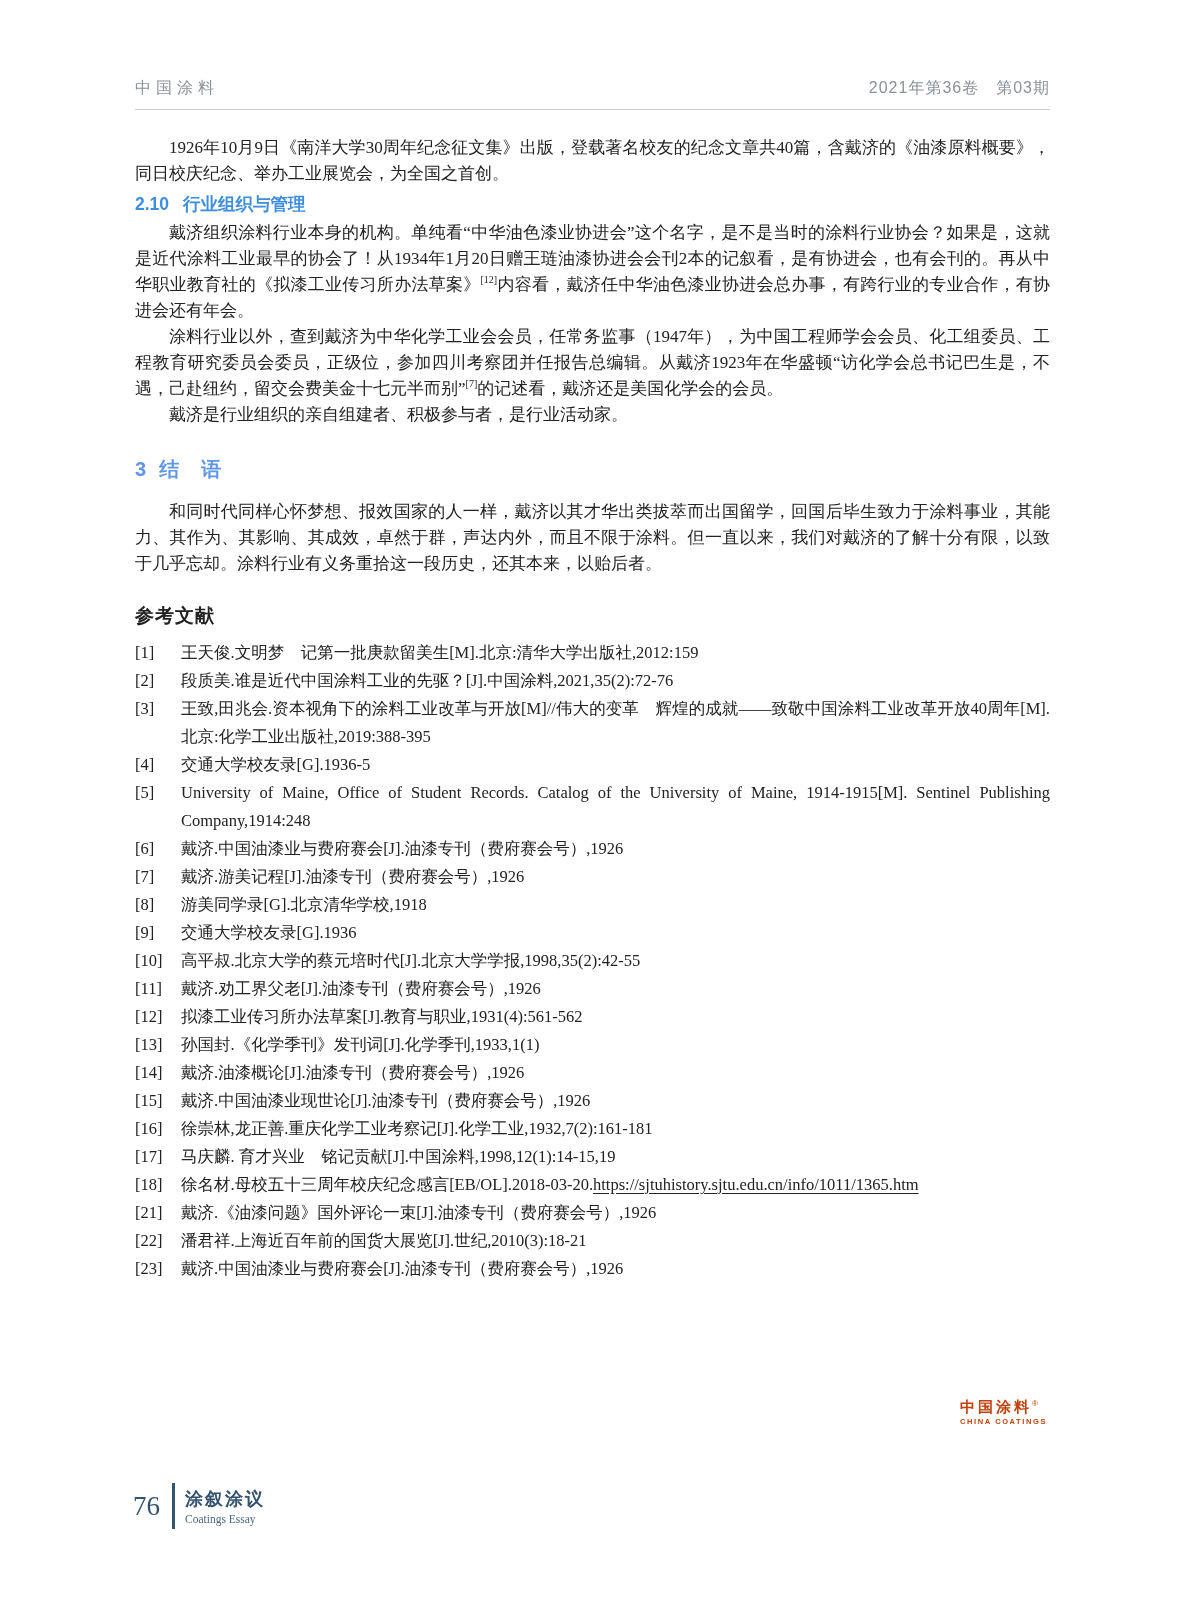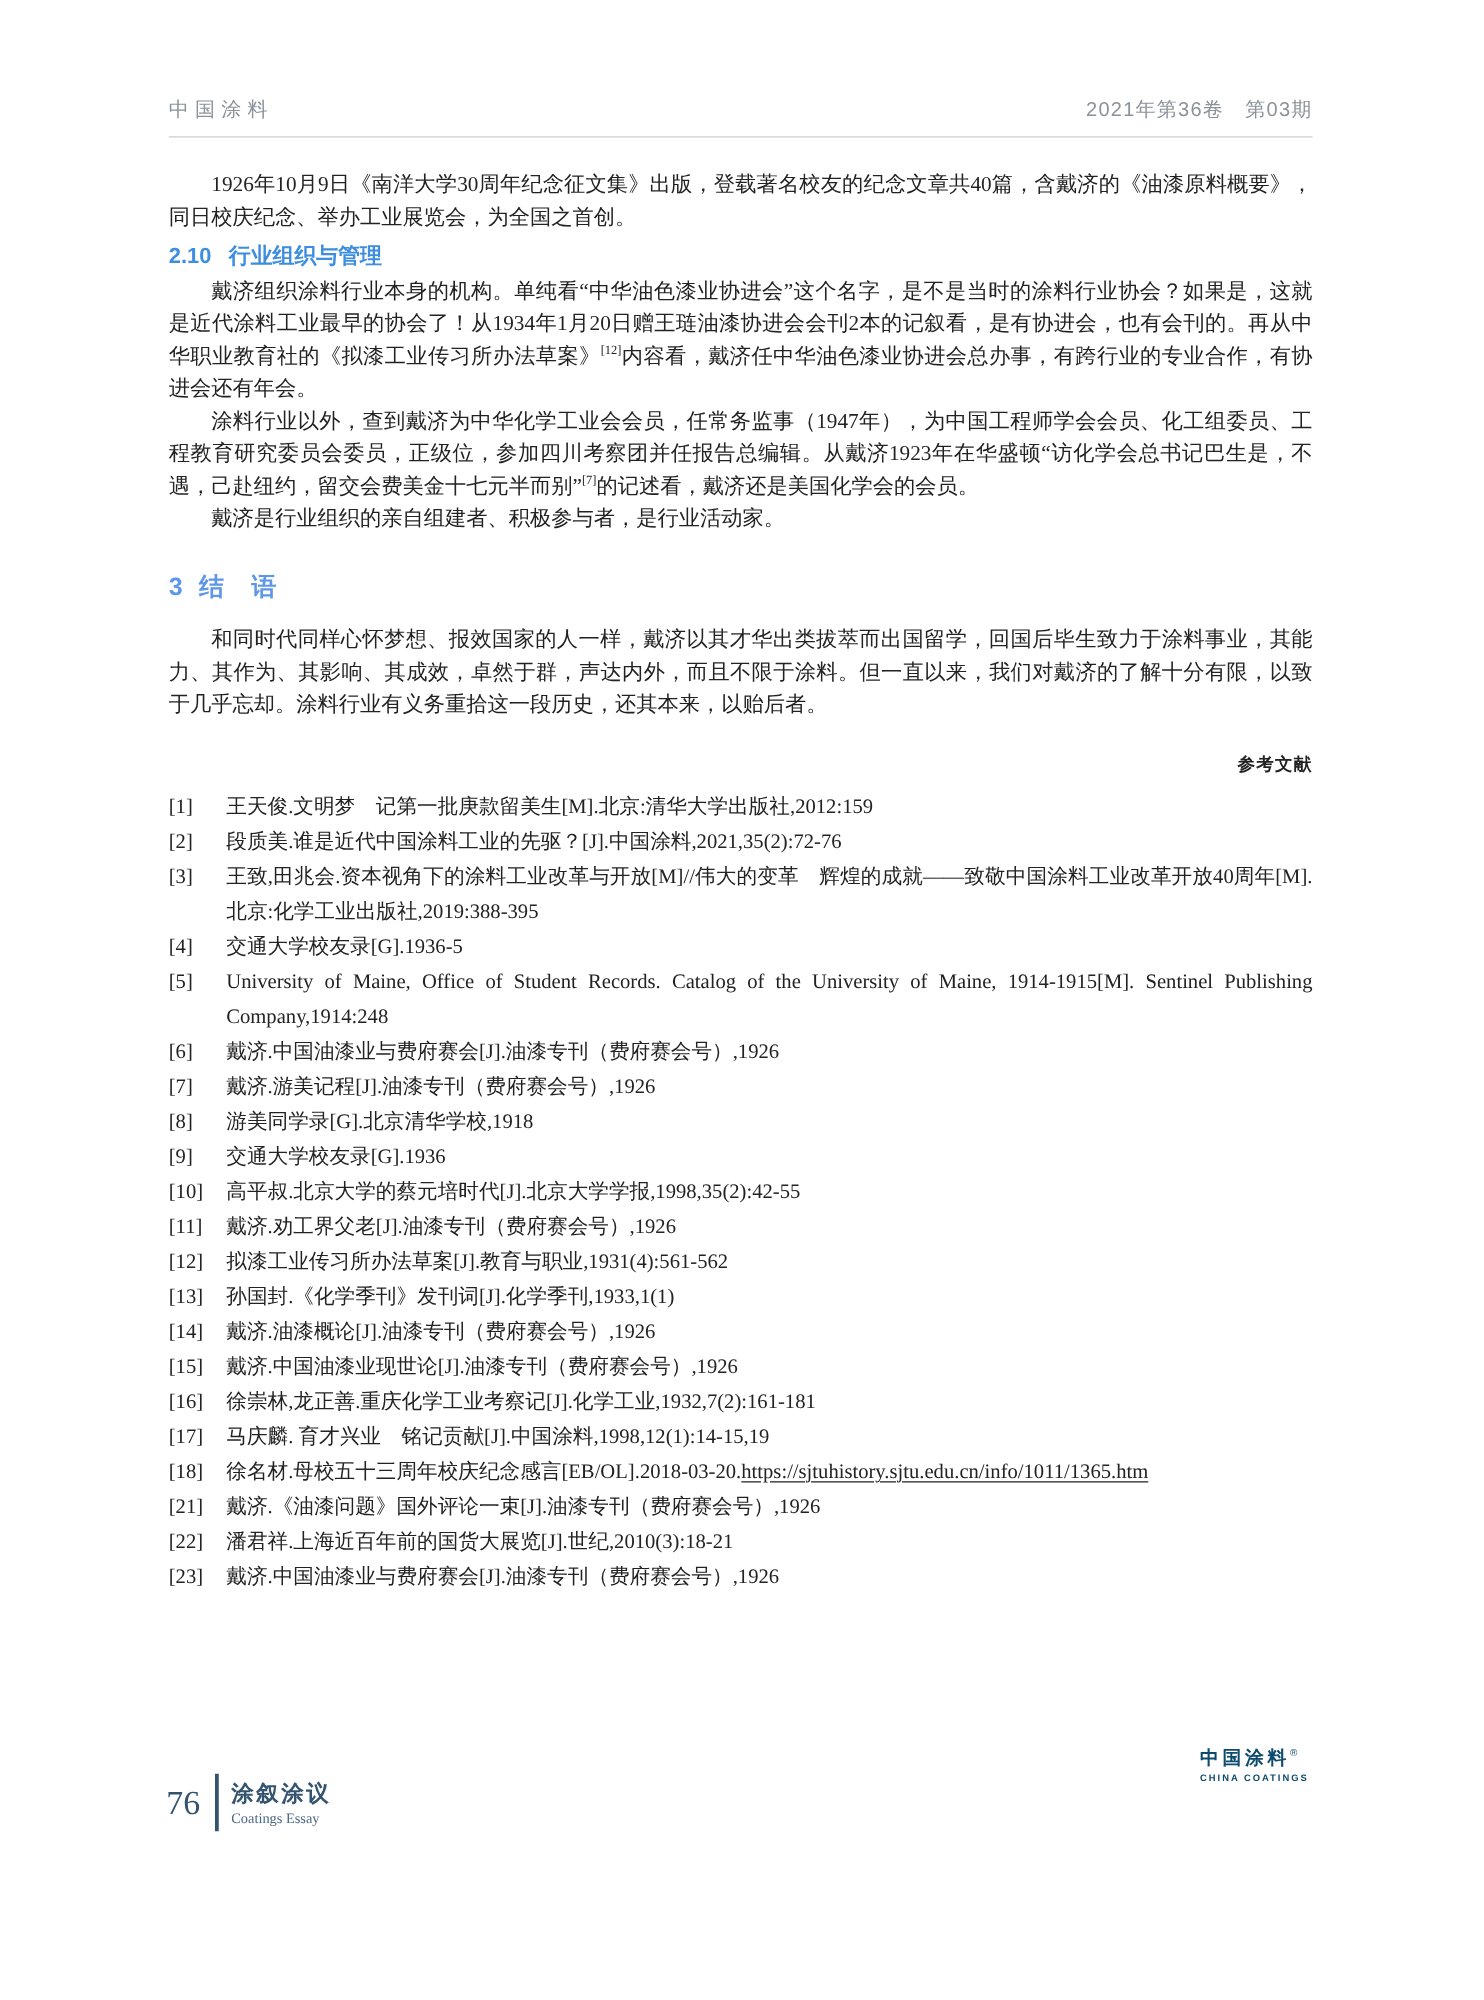--- a/index.html
+++ b/index.html
@@ -40,41 +40,41 @@
 
   .big-head {
     font-family:"Liberation Sans","DejaVu Sans",sans-serif;
     color:#5e96e8; font-weight:bold; font-size:20px;
     margin:28px 0 16px 0; letter-spacing:1px;
   }
   .big-head .sec-num { margin-right:12px; }
 
   
   .refs-title {
-    text-align:right; font-weight:bold; font-size:14px;
+    text-align:left; font-weight:bold; font-size:19px;
     margin:26px 0 10px 0; letter-spacing:1px;
   }
   .ref-row { display:flex; font-size:16.5px; line-height:28px; }
   .ref-num { flex:0 0 46px; }
   .ref-text { flex:1; text-align:justify; }
   .ref-link { text-decoration:underline; text-underline-offset:3px; }
 
   
   .brand-logo {
     position:absolute; top:1398px; right:140px;
     font-family:"Liberation Sans","DejaVu Sans",sans-serif;
-    color:#0c4a6e; text-align:left; line-height:1.15;
+    color:#c2410c; text-align:left; line-height:1.15;
   }
   .brand-cn { font-size:15px; font-weight:bold; letter-spacing:3px; }
   .brand-reg { font-size:8px; vertical-align:super; letter-spacing:0; }
   .brand-en { font-size:7.5px; font-weight:bold; letter-spacing:1.6px; margin-top:2px; }
 
   
   .page-footer {
-    position:absolute; left:133px; top:1419px;
+    position:absolute; left:133px; top:1483px;
     display:flex; align-items:center;
     color:#33536f;
   }
   .page-number { font-size:27px; font-family:"Liberation Serif","DejaVu Serif",serif; color:#33536f; }
   .footer-bar { width:3px; height:46px; background:#33536f; margin:0 10px 0 12px; }
   .column-name-cn { font-size:18px; font-weight:bold; font-family:"Liberation Sans","DejaVu Sans",sans-serif; letter-spacing:2px; }
   .column-name-en { font-size:11.5px; color:#4b6884; margin-top:2px; font-family:"Liberation Serif","DejaVu Serif",serif; }
 </style>
 </head>
 <body>

